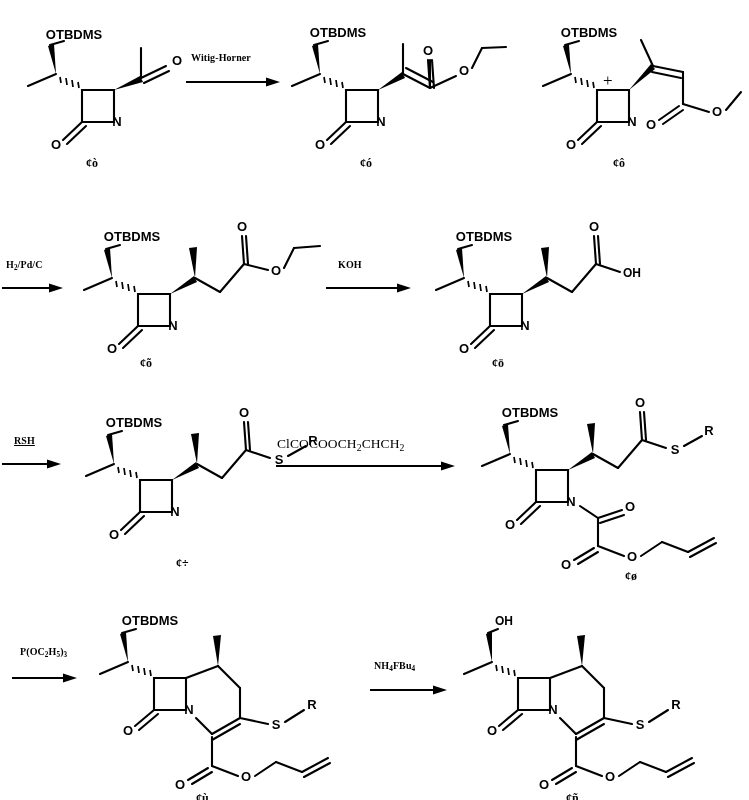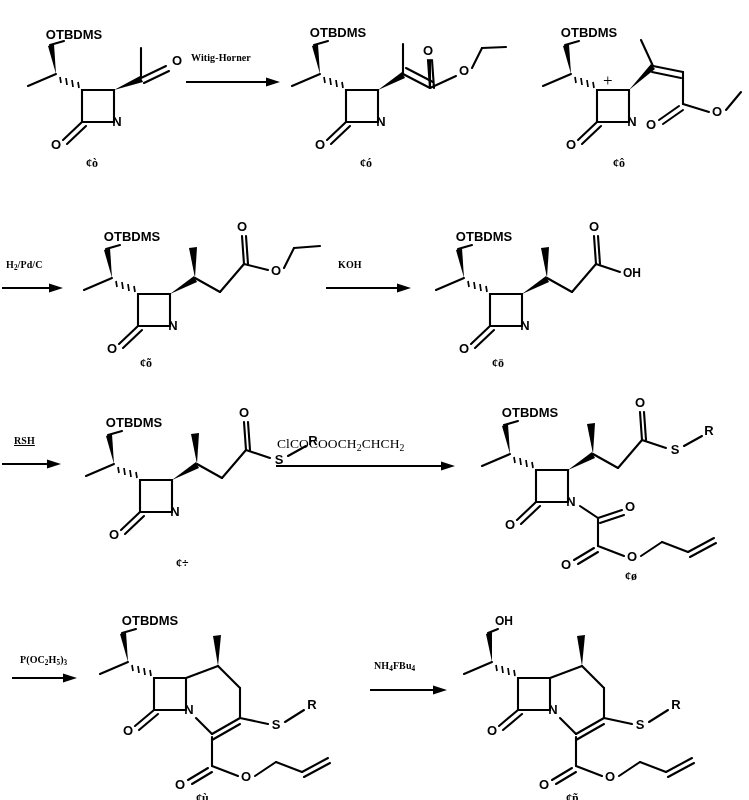--- a/index.html
+++ b/index.html
@@ -299,21 +299,21 @@
   <text class="atom" x="166" y="172">O</text>
   <line class="bond" x1="175" y1="170" x2="196" y2="156"></line>
   <line class="bond" x1="196" y1="156" x2="222" y2="166"></line>
   <line class="bond" x1="222" y1="166" x2="248" y2="152"></line>
   <line class="bond" x1="224" y1="171" x2="250" y2="157"></line>
 </svg>
 
 <div class="clabel" style="left:176px;top:540px;">¢÷</div>
 <div class="clabel" style="left:625px;top:553px;">¢ø</div>
 
-<div class="reagent" style="left:20px;top:630px;margin-top:8px;">
+<div class="reagent" style="left:20px;top:630px;">
   <span>P(OC</span><sub>2</sub><span>H</span><sub>5</sub><span>)</span><sub>3</sub>
 </div>
 <svg style="position:absolute;left:12px;top:656px;" width="66" height="14">
   <line class="arrowline" x1="0" y1="6" x2="54" y2="6"></line>
   <polygon points="65,6 51,1.5 51,10.5" fill="#000"></polygon>
 </svg>
 
 <svg style="position:absolute;left:88px;top:588px;" width="260" height="200" viewBox="0 0 260 200">
   <text class="atom" x="62" y="18">OTBDMS</text>
   <polygon class="wedge" points="40,58 32,30 38,28"></polygon>

